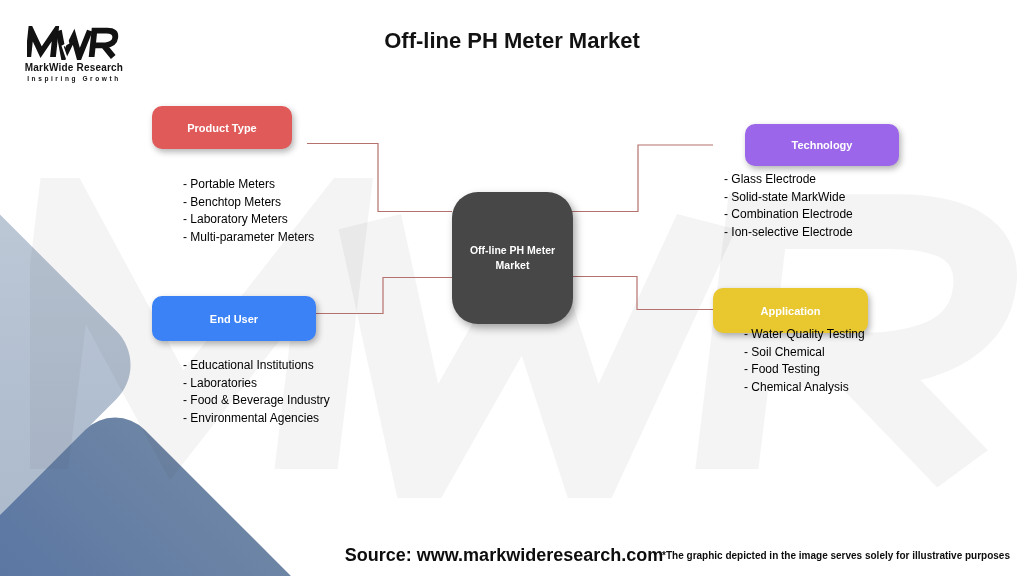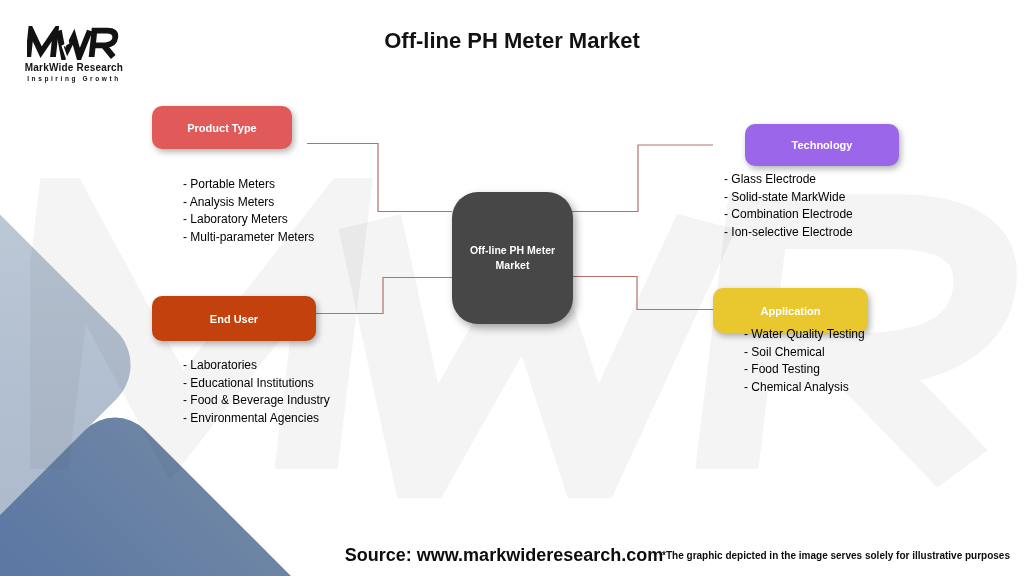--- a/index.html
+++ b/index.html
@@ -186,41 +186,41 @@
 
   <div class="center-node" style="background-color: rgb(71, 71, 71);">
     <span>Off-line PH Meter Market</span>
   </div>
 
   <div class="cat-box box-product" style="background-color: rgb(225, 90, 90);">
     <span>Product Type</span>
   </div>
   <ul class="cat-list list-product">
     <li>- Portable Meters</li>
-    <li>- Analysis Meters</li>
+    <li>- Benchtop Meters</li>
     <li>- Laboratory Meters</li>
     <li>- Multi-parameter Meters</li>
   </ul>
 
   <div class="cat-box box-technology" style="background-color: rgb(155, 102, 233); margin-left: 32px;">
     <span>Technology</span>
   </div>
   <ul class="cat-list list-technology">
     <li>- Glass Electrode</li>
     <li>- Solid-state MarkWide</li>
     <li>- Combination Electrode</li>
     <li>- Ion-selective Electrode</li>
   </ul>
 
-  <div class="cat-box box-enduser" style="background-color: #c2410c;">
+  <div class="cat-box box-enduser" style="background-color: #3b82f6;">
     <span>End User</span>
   </div>
   <ul class="cat-list list-enduser">
+    <li>- Educational Institutions</li>
     <li>- Laboratories</li>
-    <li>- Educational Institutions</li>
     <li>- Food &amp; Beverage Industry</li>
     <li>- Environmental Agencies</li>
   </ul>
 
   <div class="cat-box box-application" style="background-color: rgb(232, 199, 47);">
     <span>Application</span>
   </div>
   <ul class="cat-list list-application">
     <li>- Water Quality Testing</li>
     <li>- Soil Chemical</li>

